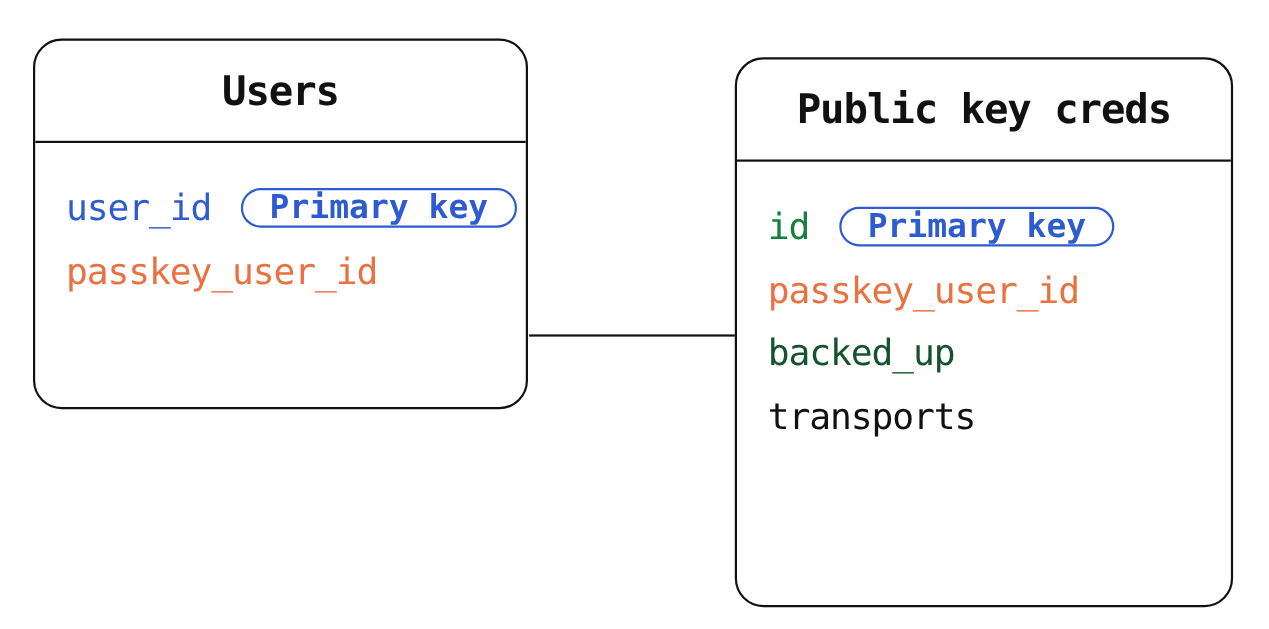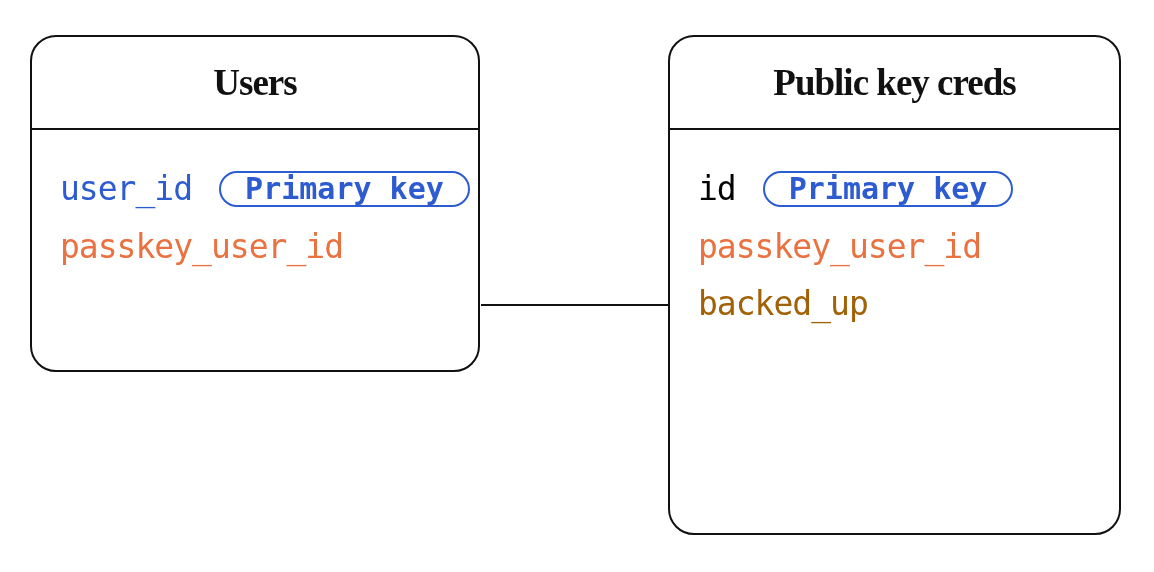--- a/index.html
+++ b/index.html
@@ -24,21 +24,20 @@
   .entity-header {
     height: 93px;
     display: flex;
     align-items: center;
     justify-content: center;
     border-bottom: 2px solid var(--ink, #111);
     font-weight: 700;
     font-size: 37px;
     letter-spacing: -1px;
     color: var(--ink, #111);
-    font-family: Liberation Serif, serif;
   }
   .entity-body { padding-top: 30px; }
   .field-row {
     height: 57.5px;
     display: flex;
     align-items: center;
     padding-left: 28px;
     gap: 27px;
     font-size: 33px;
     letter-spacing: -1px;
@@ -59,21 +58,21 @@
   .badge:empty { display: none; }
   .connector {
     position: absolute;
     left: 481px;
     top: 304px;
     width: 187px;
     height: 0;
     border-top: 2px solid var(--ink, #111);
   }
   #users-entity  { left: 30px;  top: 35px; width: 450px; height: 337px; }
-  #pkc-entity    { left: 668px; top: 35px; width: 453px; height: 500px; }
+  #pkc-entity    { left: 668px; top: 52px; width: 453px; height: 500px; }
 </style>
 </head>
 <body>
 
 <div class="canvas">
 
   <div class="entity" id="users-entity">
     <div class="entity-header">Users</div>
     <div class="entity-body">
       <div class="field-row">
@@ -85,25 +84,28 @@
       </div>
     </div>
   </div>
 
   <div class="connector"></div>
 
   <div class="entity" id="pkc-entity">
     <div class="entity-header">Public key creds</div>
     <div class="entity-body">
       <div class="field-row">
-        <span class="field-name" style="color: #000000;">id</span>
+        <span class="field-name" style="color: #15803d;">id</span>
         <span class="badge">Primary key</span>
       </div>
       <div class="field-row">
         <span class="field-name" style="color: rgb(234, 113, 64);">passkey_user_id</span>
       </div>
       <div class="field-row">
-        <span class="field-name" style="color: #a16207;">backed_up</span>
+        <span class="field-name" style="color: #14532d;">backed_up</span>
+      </div>
+      <div class="field-row">
+        <span class="field-name" style="color: rgb(17, 17, 17);">transports</span>
       </div>
     </div>
   </div>
 
 </div>
 
 </body></html>

